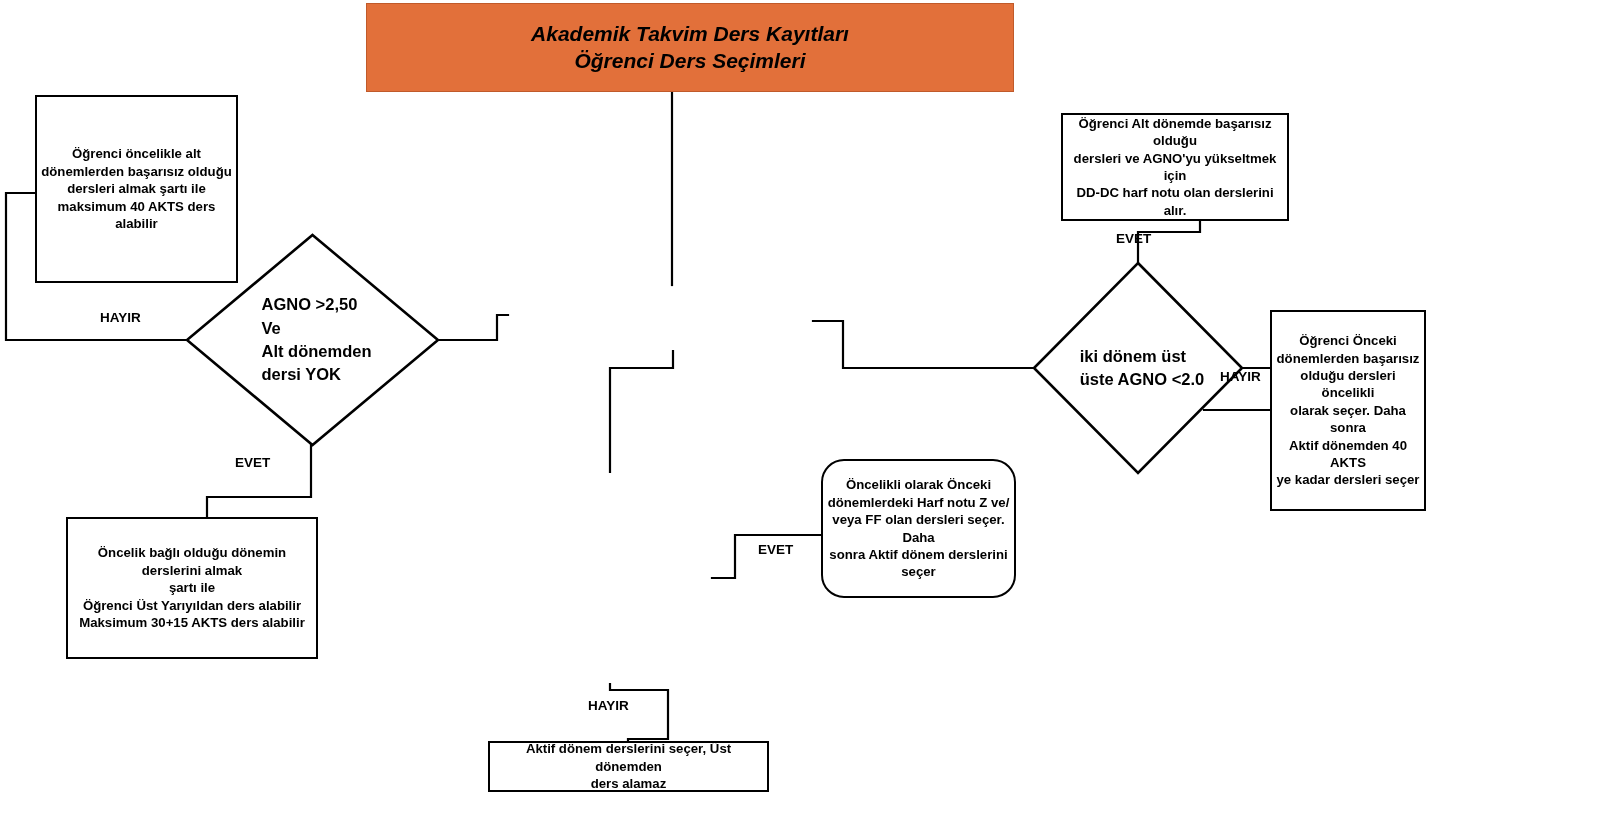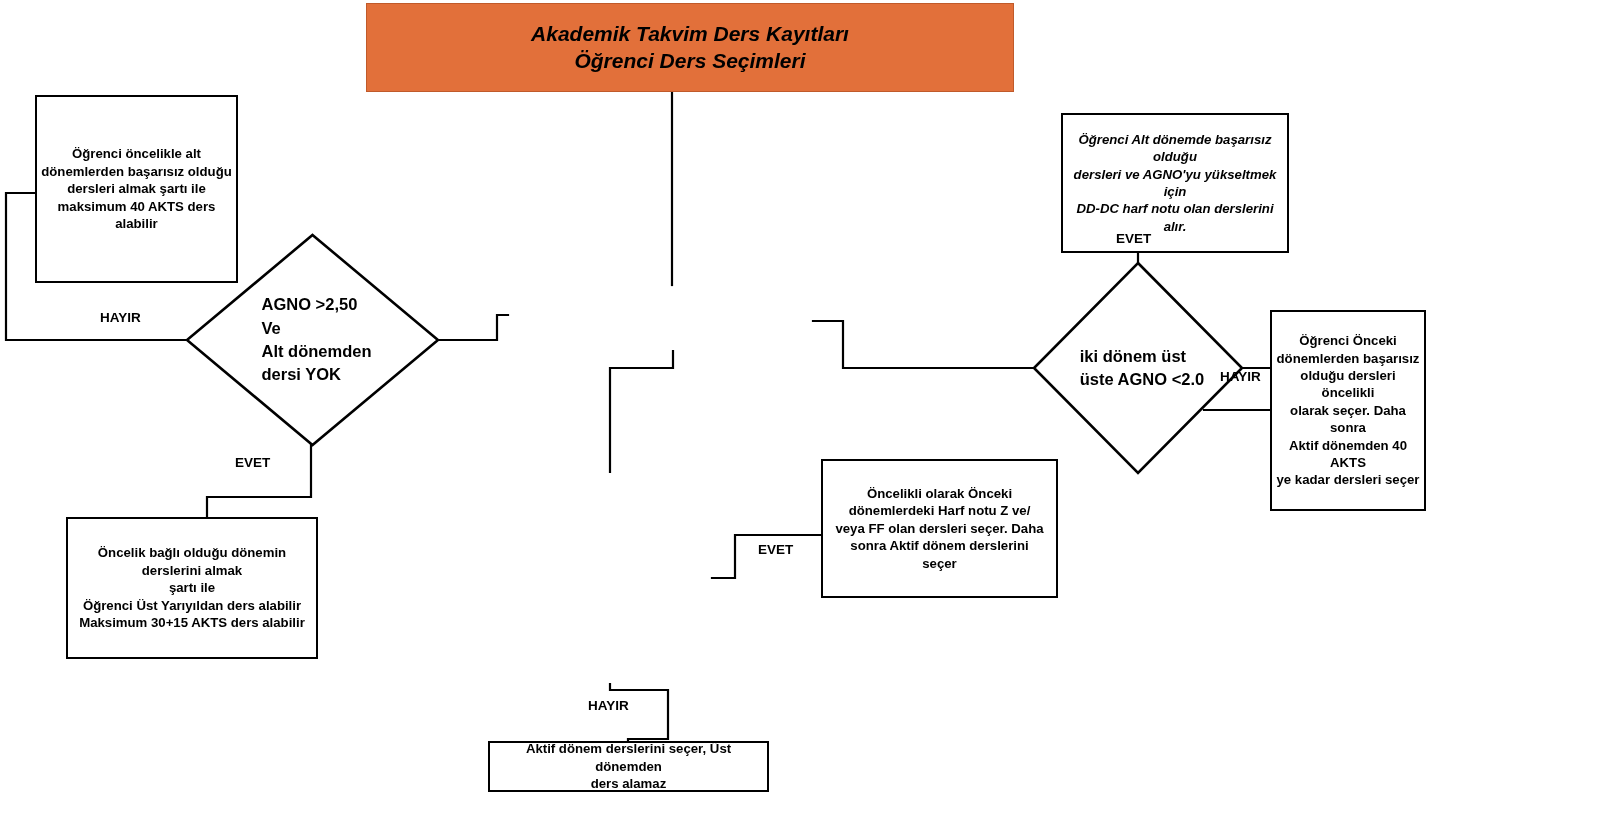--- a/index.html
+++ b/index.html
@@ -146,34 +146,34 @@
 
 
   <div class="node box small-text" style="left:66px; top:517px; width:252px; height:142px;">
     <div class="node-text">Öncelik bağlı olduğu dönemin derslerini almak
 şartı ile
 Öğrenci Üst Yarıyıldan ders alabilir
 Maksimum 30+15 AKTS ders alabilir</div>
   </div>
 
 
-  <div class="node box small-text" style="left:821px; top:459px; width:237px; height:139px;">
+  <div class="node box small-text" style="left:821px; top:459px; width:195px; height:139px;border-radius:23px;">
     <div class="node-text">Öncelikli olarak Önceki
 dönemlerdeki Harf notu Z ve/
 veya FF olan dersleri seçer. Daha
 sonra Aktif dönem derslerini
 seçer</div>
   </div>
 
   <div class="node box small-text" style="left:488px; top:741px; width:281px; height:51px;">
     <div class="node-text">Aktif dönem derslerini seçer, Üst dönemden
 ders alamaz</div>
   </div>
 
-  <div class="node box small-text" style="left:1061px; top:113px; width:228px; height:140px;font-style:italic;">
+  <div class="node box small-text" style="left:1061px; top:113px; width:228px; height:108px;">
     <div class="node-text">Öğrenci Alt dönemde başarısız olduğu
 dersleri ve AGNO'yu yükseltmek için
 DD-DC harf notu olan derslerini alır.</div>
   </div>
 
   <div class="diamond" style="left:1032px; top:261px; width:212px; height:214px;">
     <svg viewBox="0 0 212 214" preserveAspectRatio="none">
       <polygon points="106,2 210,107 106,212 2,107" fill="#ffffff" stroke="#000000" stroke-width="2.6" vector-effect="non-scaling-stroke"></polygon>
     </svg>
     <div class="node-text">iki dönem üst

